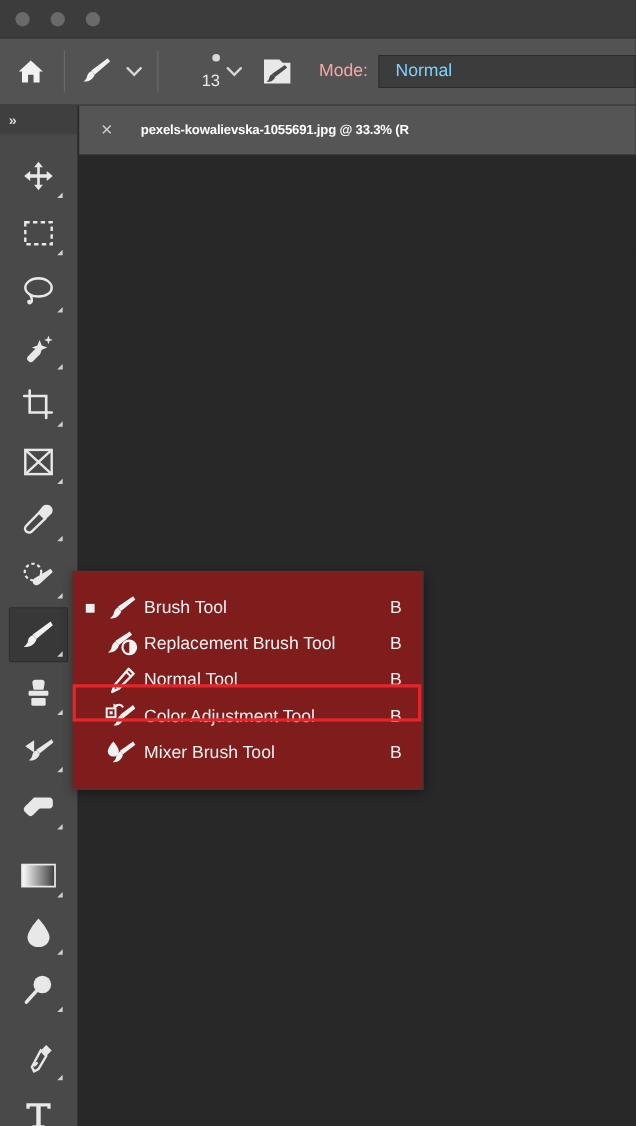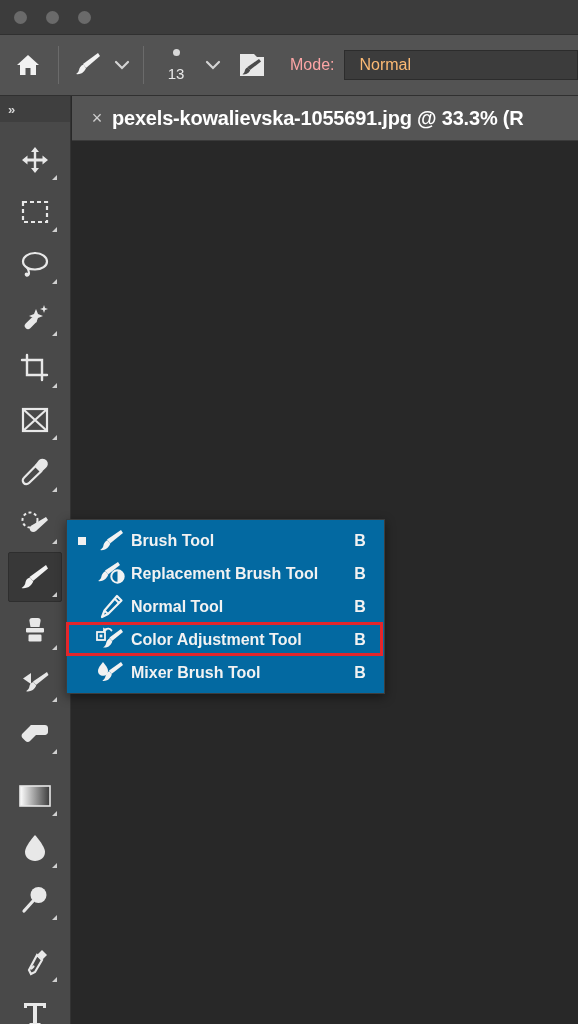--- a/index.html
+++ b/index.html
@@ -63,21 +63,21 @@
   .preset-icon {
     width: 42px; height: 44px;
     display: flex; align-items: center; justify-content: center;
   }
   .chev {
     width: 26px; height: 40px;
     display: flex; align-items: center; justify-content: center;
   }
   .brush-size {
     display: flex; flex-direction: column;
-    align-items: center; justify-content: center;
+    align-items: flex-end; justify-content: center;
     width: 48px; height: 52px;
     padding-left: 6px;
   }
   .size-dot {
     width: 7px; height: 7px;
     border-radius: 50%;
     background: #d8d8d8;
     margin-bottom: 9px;
   }
   .size-num {
@@ -100,21 +100,21 @@
   .mode-field {
     height: 30px;
     min-width: 160px;
     flex: 1;
     background: #3c3c3c;
     border: 1px solid #2c2c2c;
     display: flex;
     align-items: center;
     padding-left: 14px;
     font-size: 16px;
-    color: #fdba74;
+    color: #7dd3fc;
     box-sizing: border-box;
   }
 
   
   .tabbar {
     position: absolute;
     left: 72px; top: 96px;
     width: 506px; height: 44px;
     background: #555555;
     display: flex;
@@ -122,25 +122,25 @@
     border-bottom: 1px solid #3a3a3a;
   }
   .tab-close {
     width: 30px;
     display: flex; align-items: center; justify-content: center;
     color: #cfcfcf;
     font-size: 18px;
     margin-left: 10px;
   }
   .tab-title {
-    font-size: 20px;
+    font-size: 12px;
     font-weight: bold;
     color: #ffffff;
     white-space: nowrap;
-    margin-left: 0;
+    margin-left: 16px;
     letter-spacing: -0.2px;
   }
 
   
   .canvas {
     position: absolute;
     left: 72px; top: 140px;
     width: 506px; height: 884px;
     background: #282828;
   }
@@ -189,26 +189,25 @@
     border-left: 5px solid transparent;
     border-bottom: 5px solid #d0d0d0;
   }
   .tool-gap { height: 10px; }
 
   
   .flyout {
     position: absolute;
     left: 66px; top: 519px;
     width: 317px;
-    background: #0369a1;
+    background: #7f1d1d;
     border: 1px solid #3d3d3d;
     box-shadow: 0 3px 10px rgba(0,0,0,0.45);
-    padding: 4px 0;
+    padding: 16px 0;
     z-index: 20;
-    font-weight: bold;
   }
   .menu-item {
     height: 33px;
     display: flex;
     align-items: center;
     position: relative;
     padding: 0 0 0 6px;
   }
   .menu-marker {
     width: 18px;

